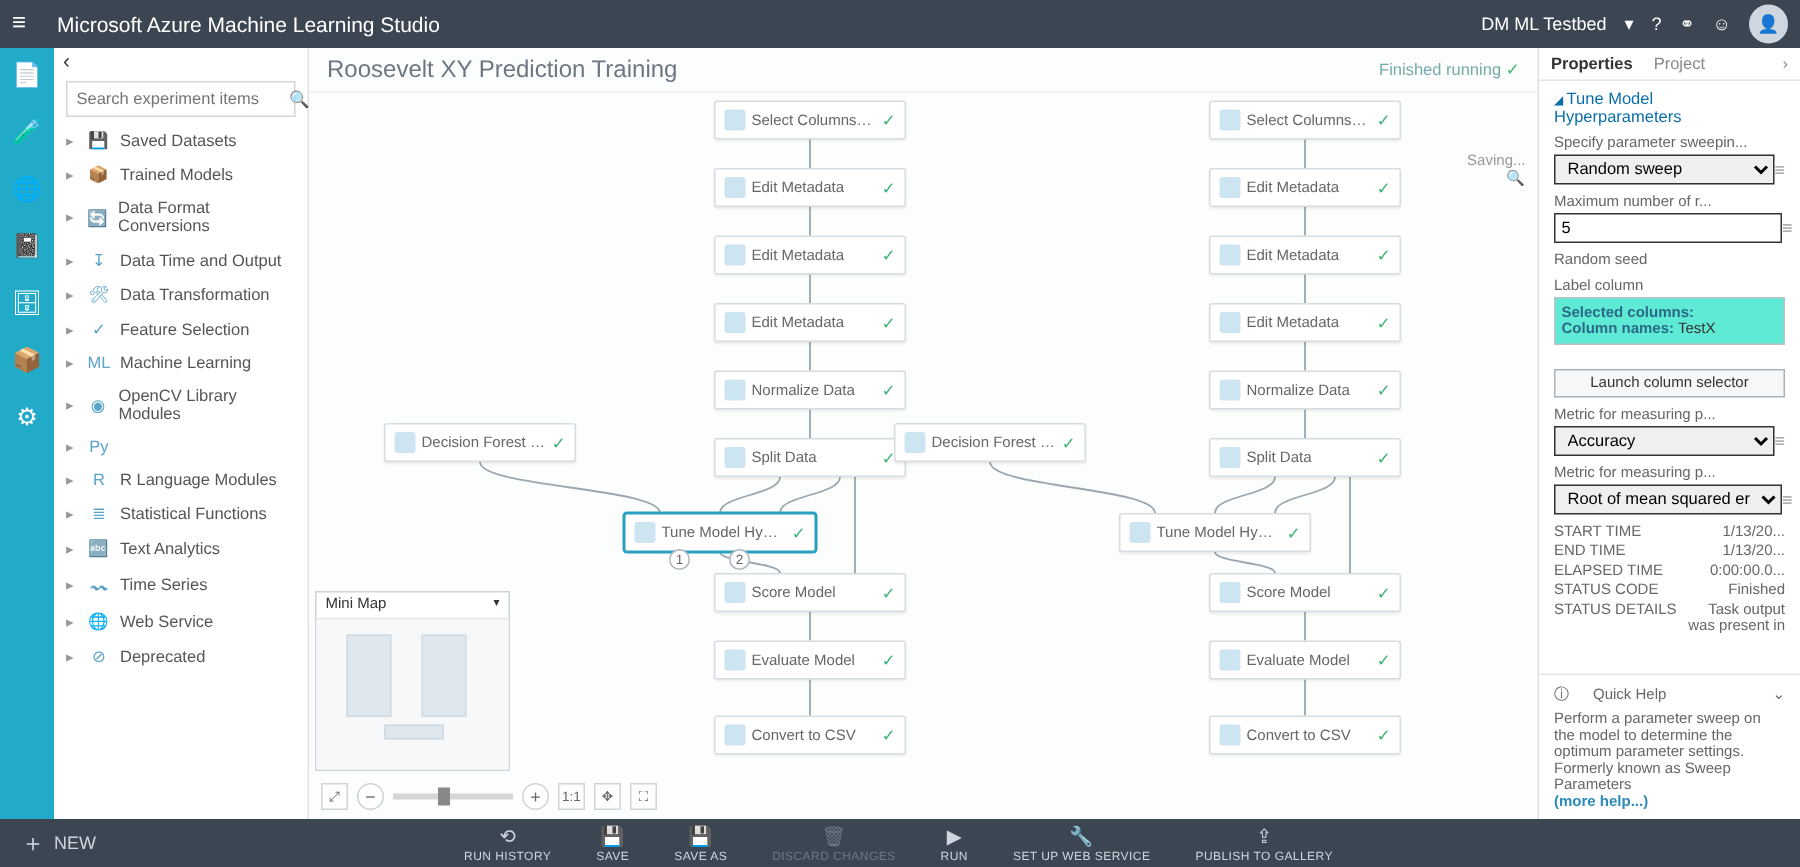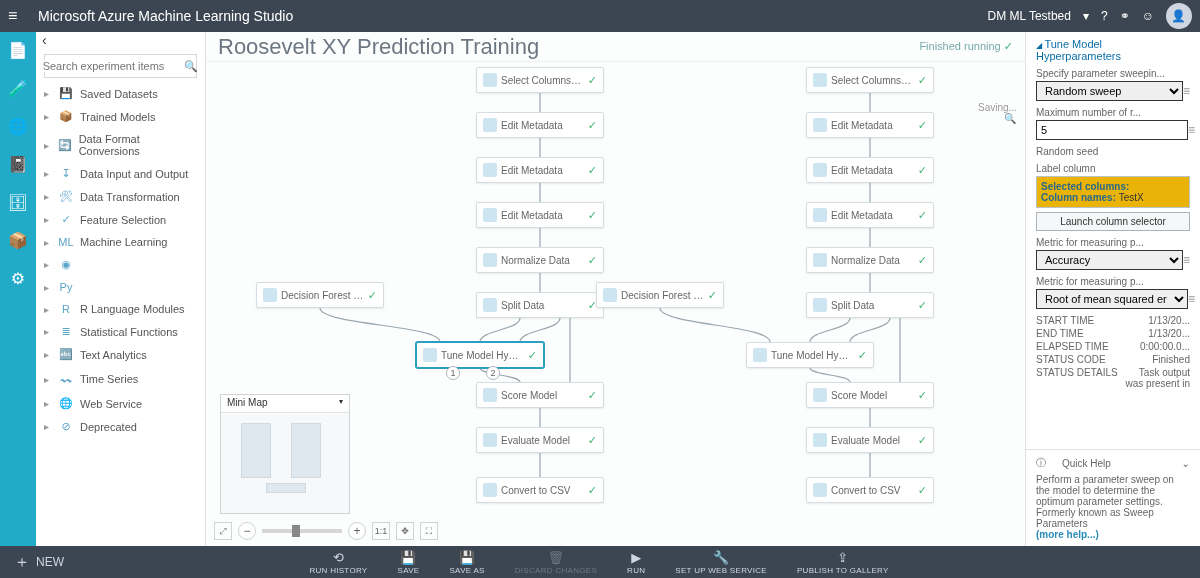--- a/index.html
+++ b/index.html
@@ -8,41 +8,41 @@
 .topbar .hamburger { width: 20px; font-size: 16px; cursor: pointer; }
 .topbar .title { margin-left: 10px; font-size: 14px; font-weight: 300; flex: 1; }
 .topbar .right { display: flex; align-items: center; gap: 12px; font-size: 12px; }
 .topbar .right span { cursor: pointer; }
 .avatar { width: 26px; height: 26px; border-radius: 50%; background: #cfd6df; display: flex; align-items: center; justify-content: center; color: #6b7683; }
 .container { display: flex; height: 514px; }
 .iconrail { width: 36px; background: #21abc9; display: flex; flex-direction: column; align-items: center; padding-top: 6px; gap: 14px; color: #fff; }
 .iconrail .ri { width: 24px; height: 24px; display: flex; align-items: center; justify-content: center; font-size: 16px; cursor: pointer; }
 .sidebar { width: 170px; border-right: 1px solid #e1e1e1; display: flex; flex-direction: column; }
 .sidebar .collapse { height: 18px; text-align: left; padding-left: 6px; font-size: 14px; cursor: pointer; }
-.searchbox { margin: 4px 8px; border: 1px solid #d6d6d6; height: 24px; display: flex; align-items: center; padding: 0 6px; font-size: 11px; color: #888; justify-content: center; }
+.searchbox { margin: 4px 8px; border: 1px solid #d6d6d6; height: 24px; display: flex; align-items: center; padding: 0 6px; font-size: 11px; color: #888; }
 .searchbox input { border: none; outline: none; flex: 1; font-size: 11px; color: #333; }
 .treelist { overflow-y: auto; flex: 1; }
 .treeitem { display: flex; align-items: center; gap: 6px; padding: 5px 8px; font-size: 11px; color: #555; cursor: pointer; }
 .treeitem .exp { width: 8px; color: #999; font-size: 10px; }
 .treeitem .ticon { width: 16px; color: #5aa4c8; text-align: center; }
 .canvas { flex: 1; position: relative; background: #fcfdfd; border-right: 1px solid #e1e1e1; overflow: hidden; }
 .canvas-head { height: 30px; display: flex; align-items: center; padding: 0 12px; border-bottom: 1px solid #eef1f2; }
-.canvas-head .ctitle { font-size: 22px; font-weight: 300; color: #6d7782; flex: 1; }
+.canvas-head .ctitle { font-size: 16px; font-weight: 300; color: #6d7782; flex: 1; }
 .canvas-head .cstatus { font-size: 11px; color: #7aa; }
 .canvas-body { position: absolute; top: 30px; left: 0; right: 0; bottom: 0; }
 .node { position: absolute; width: 128px; height: 26px; background: #fff; border: 1px solid #d6dde2; border-radius: 2px; box-shadow: 0 1px 2px rgba(0,0,0,0.08); display: flex; align-items: center; padding: 0 6px; font-size: 10px; color: #666; gap: 4px; }
 .node.sel { border: 1px solid #2aa0c0; box-shadow: 0 0 0 1px #2aa0c0; }
 .node .ni { width: 14px; height: 14px; background: #cde5f0; border-radius: 2px; flex-shrink: 0; }
 .node .nl { flex: 1; overflow: hidden; white-space: nowrap; text-overflow: ellipsis; }
 .node .nc { color: #3cb371; font-size: 11px; }
 .portlabel { position: absolute; width: 14px; height: 14px; border: 1px solid #aeb7bd; border-radius: 50%; background: #fff; font-size: 9px; display: flex; align-items: center; justify-content: center; color: #666; }
 svg.wires { position: absolute; top: 0; left: 0; pointer-events: none; }
 .wires path { stroke: #9aa7af; stroke-width: 1.2; fill: none; }
 .saving { position: absolute; top: 40px; right: 8px; font-size: 10px; color: #999; text-align: right; }
-.minimap { position: absolute; left: 14px; bottom: 32px; width: 130px; border: 1px solid #cfd4d8; background: #fff; }
+.minimap { position: absolute; left: 4px; bottom: 32px; width: 130px; border: 1px solid #cfd4d8; background: #fff; }
 .minimap .mmhead { height: 18px; border-bottom: 1px solid #e1e4e6; font-size: 10px; padding: 2px 6px; position: relative; cursor: pointer; }
 .minimap .mmhead:after { content: "▾"; position: absolute; right: 6px; font-size: 8px; }
 .minimap .mmbody { height: 100px; background: #f6f8f9; position: relative; }
 .mmblob { position: absolute; background: #dfe8ee; border: 1px solid #cfd9df; }
 .zoomctrl { position: absolute; left: 8px; bottom: 6px; display: flex; align-items: center; gap: 6px; font-size: 12px; color: #666; }
 .zoomctrl .zbtn { width: 18px; height: 18px; border: 1px solid #cfd4d8; border-radius: 50%; display: flex; align-items: center; justify-content: center; cursor: pointer; font-size: 12px; background: #fff; }
 .zoomctrl .zslider { width: 80px; height: 4px; background: #d6d6d6; position: relative; }
 .zoomctrl .zslider:before { content: ""; position: absolute; left: 30px; top: -4px; width: 8px; height: 12px; background: #888; }
 .zoomctrl .sq { width: 18px; height: 18px; border: 1px solid #cfd4d8; display: flex; align-items: center; justify-content: center; font-size: 9px; cursor: pointer; }
 .rightpanel { width: 174px; display: flex; flex-direction: column; font-size: 11px; }
@@ -51,21 +51,21 @@
 .rp-head .tab.active { color: #333; font-weight: 600; }
 .rp-head .expand { margin-left: auto; color: #888; cursor: pointer; }
 .rp-body { flex: 1; overflow-y: auto; padding: 6px 10px; }
 .rp-sect { color: #0b6ea8; font-size: 11px; margin-bottom: 6px; cursor: pointer; }
 .rp-sect:before { content: "◢ "; font-size: 8px; }
 .field { margin-bottom: 6px; }
 .field label { display: block; color: #666; font-size: 10px; margin-bottom: 2px; overflow: hidden; white-space: nowrap; text-overflow: ellipsis; }
 .field .control { display: flex; align-items: center; gap: 0; }
 .field select, .field input[type=text] { flex: 1; border: 1px solid #333; height: 20px; font-size: 11px; padding: 0 4px; }
 .field .opts { color: #999; font-size: 12px; cursor: pointer; }
-.colbox { border: 1px solid #bac3c9; padding: 4px; font-size: 10px; background: #eab308; margin-bottom: 4px; }
+.colbox { border: 1px solid #bac3c9; padding: 4px; font-size: 10px; background: #5eead4; margin-bottom: 16px; }
 .colbox b { color: #2a6a88; }
 .colbtn { border: 1px solid #a9b3ba; background: #f5f7f8; padding: 3px 6px; font-size: 10px; cursor: pointer; width: 100%; text-align: center; margin-bottom: 6px; }
 .meta { display: flex; justify-content: space-between; font-size: 10px; color: #666; margin-bottom: 2px; }
 .qhelp { border-top: 1px solid #e1e4e6; padding: 6px 10px; font-size: 10px; }
 .qhelp .qhead { color: #666; margin-bottom: 4px; cursor: pointer; display: flex; align-items: center; }
 .qhelp .qhead:after { content: "⌄"; margin-left: auto; }
 .qhelp .qtext { color: #666; }
 .qhelp a { color: #2a8bb8; cursor: pointer; font-weight: bold; }
 .bottombar { height: 32px; background: #3b4652; display: flex; align-items: center; color: #cfd6df; font-size: 9px; }
 .bottombar .new { display: flex; align-items: center; gap: 6px; padding: 0 14px; font-size: 12px; cursor: pointer; }
@@ -120,40 +120,41 @@
           <span>Trained Models</span>
         </div>
         <div class="treeitem">
           <span class="exp">▸</span>
           <span class="ticon">🔄</span>
           <span>Data Format Conversions</span>
         </div>
         <div class="treeitem">
           <span class="exp">▸</span>
           <span class="ticon">↧</span>
-          <span>Data Input and Output</span>
+          <span>Data Time and Output</span>
         </div>
         <div class="treeitem">
           <span class="exp">▸</span>
           <span class="ticon">🛠</span>
           <span>Data Transformation</span>
         </div>
         <div class="treeitem">
           <span class="exp">▸</span>
           <span class="ticon">✓</span>
           <span>Feature Selection</span>
         </div>
         <div class="treeitem">
           <span class="exp">▸</span>
           <span class="ticon">ML</span>
           <span>Machine Learning</span>
         </div>
         <div class="treeitem">
           <span class="exp">▸</span>
           <span class="ticon">◉</span>
+          <span>OpenCV Library Modules</span>
         </div>
         <div class="treeitem">
           <span class="exp">▸</span>
           <span class="ticon">Py</span>
         </div>
         <div class="treeitem">
           <span class="exp">▸</span>
           <span class="ticon">R</span>
           <span>R Language Modules</span>
         </div>
@@ -348,20 +349,25 @@
         </div>
         <div class="node" style="left: 600px; top: 415px;">
           <span class="ni"></span>
           <span class="nl">Convert to CSV</span>
           <span class="nc">✓</span>
         </div>
       </div>
   </div>
 
   <div class="rightpanel">
+    <div class="rp-head">
+      <span class="tab active">Properties</span>
+      <span class="tab">Project</span>
+      <span class="expand">›</span>
+    </div>
     <div class="rp-body">
       <div class="rp-sect">Tune Model Hyperparameters</div>
 
       <div class="field">
         <label>Specify parameter sweepin...</label>
         <div class="control">
           <select><option>Random sweep</option></select>
           <span class="opts">≡</span>
         </div>
       </div>

